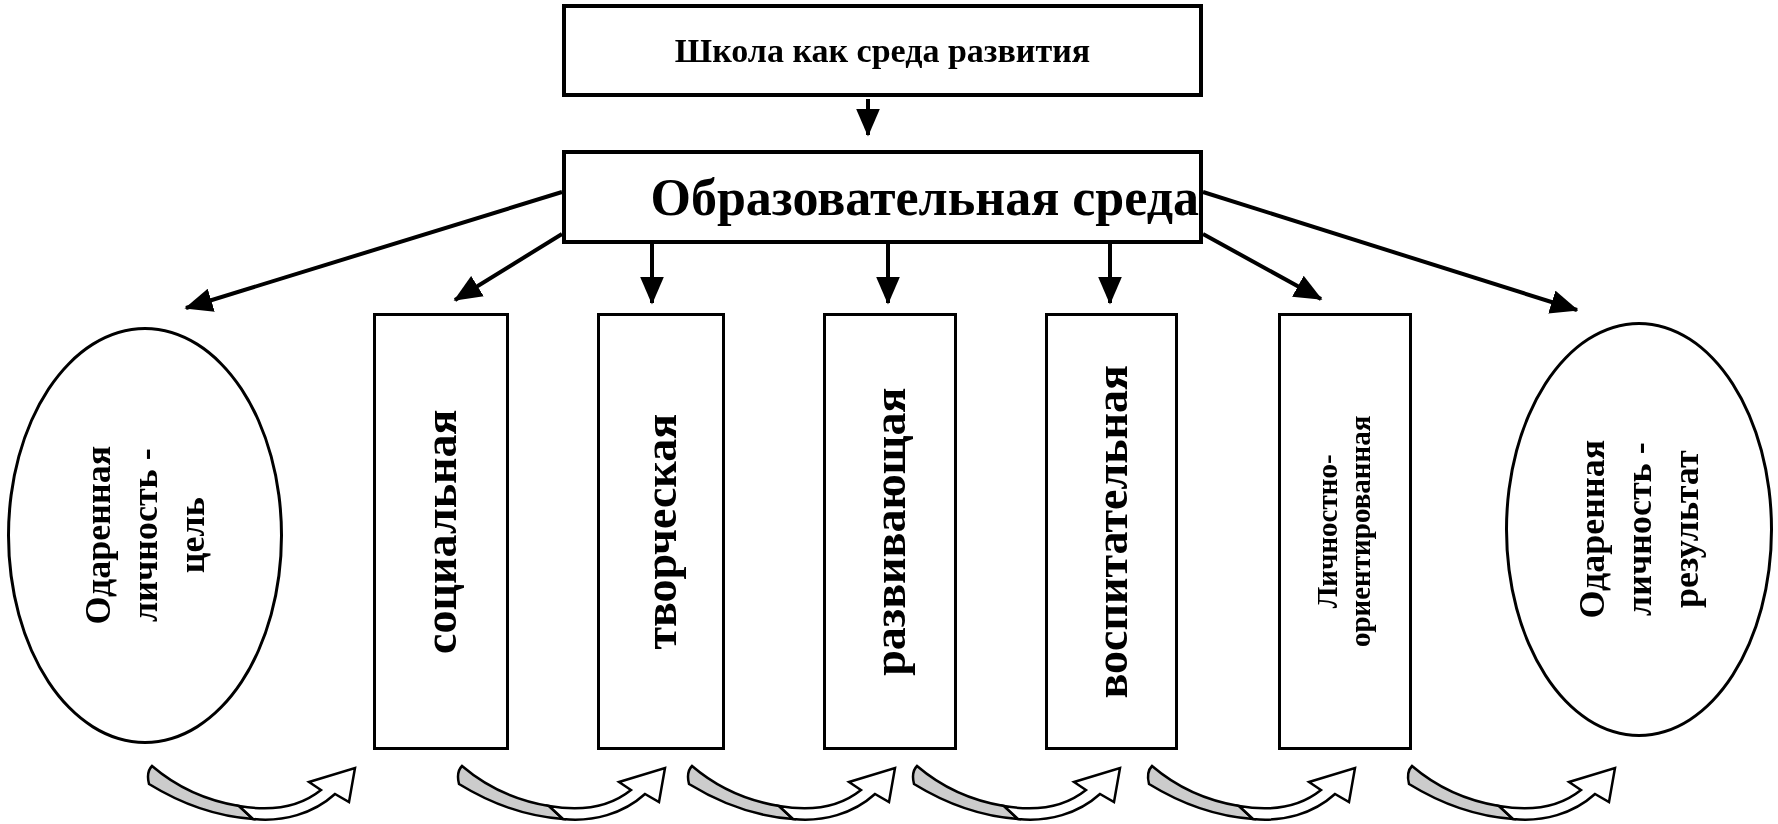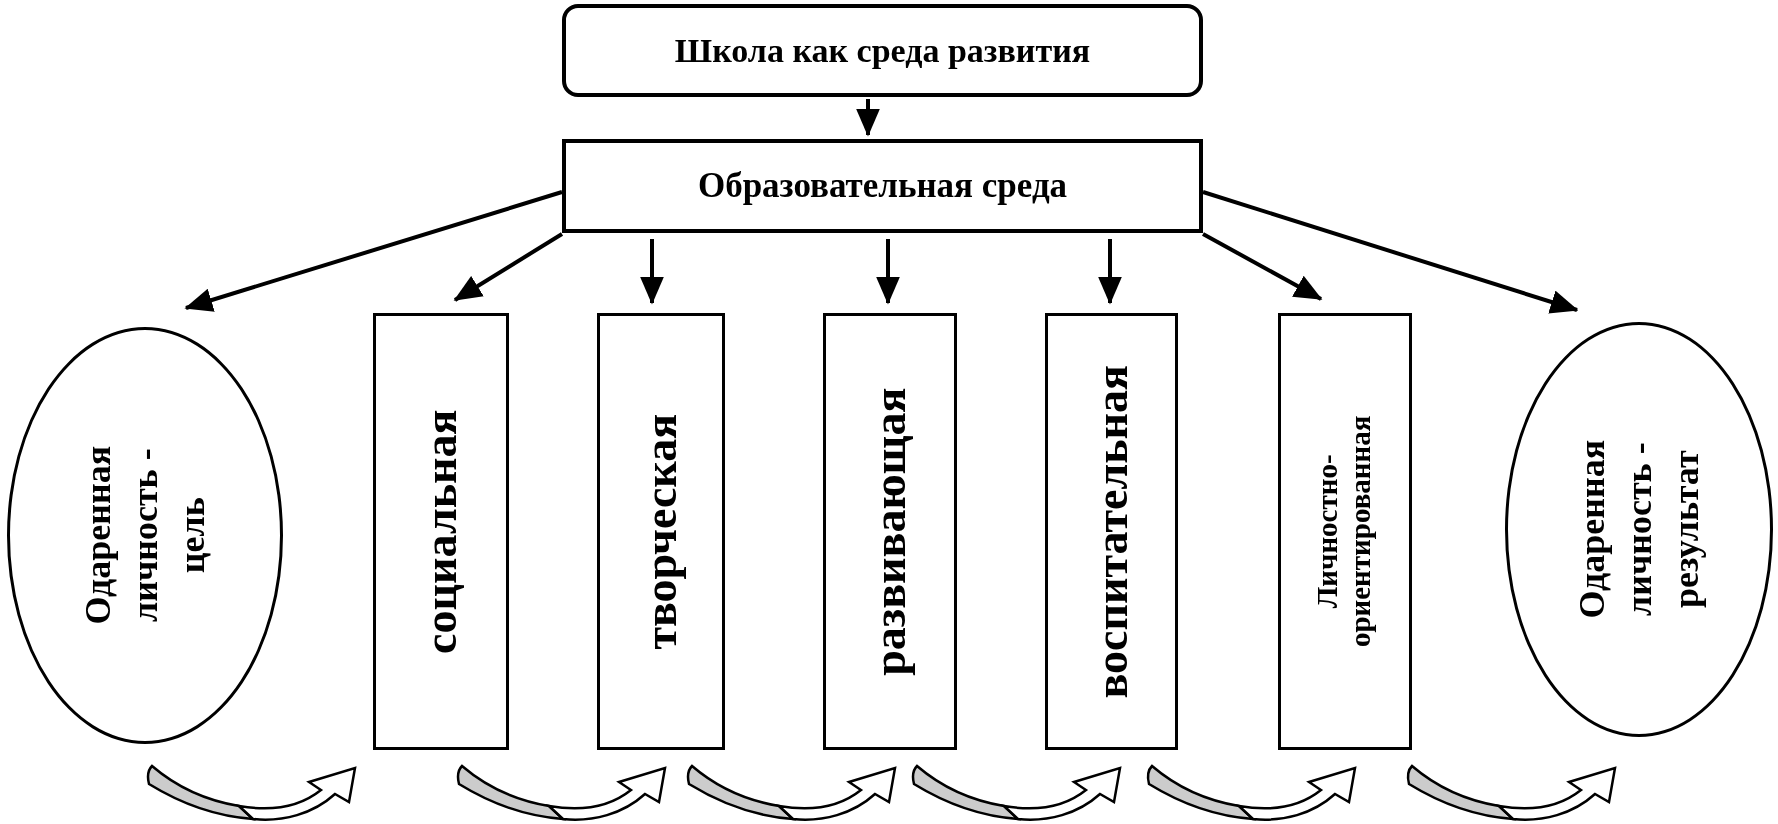--- a/index.html
+++ b/index.html
@@ -1,22 +1,22 @@
 <!DOCTYPE html>
 <html><head>
 <meta charset="utf-8">
 <style>
   html,body{margin:0;padding:0;background:#fff;}
   body{width:1778px;height:824px;overflow:hidden;
        font-family:"Liberation Serif","DejaVu Serif",serif;color:#000;}
   .scene{position:absolute;left:0;top:0;width:1778px;height:824px;background:#fff;}
   .node{position:absolute;background:#fff;display:flex;align-items:center;justify-content:center;}
   .hbox{border:4px solid #000;text-align:center;font-weight:bold;}
-  .box-root{left:562px;top:4px;width:633px;height:85px;font-size:34px;border-radius:16px;}
-  .box-env{left:562px;top:139px;width:633px;height:86px;font-size:35px;}
+  .box-root{left:562px;top:4px;width:633px;height:85px;font-size:34px;}
+  .box-env{left:562px;top:150px;width:633px;height:86px;font-size:52px;justify-content:flex-end;}
   .vrect{border:3px solid #000;top:313px;height:431px;}
   .r1{left:373px;width:130px;}
   .r2{left:597px;width:122px;}
   .r3{left:823px;width:128px;}
   .r4{left:1045px;width:127px;}
   .r5{left:1278px;width:128px;}
   .rot{transform:rotate(-90deg);white-space:nowrap;font-weight:bold;text-align:center;line-height:1.12;}
   .vlabel{font-size:46px;}
   .vlabel-sm{font-size:29px;white-space:normal;width:300px;line-height:1.15;}
   .ellipse{border:3px solid #000;border-radius:50%;}

